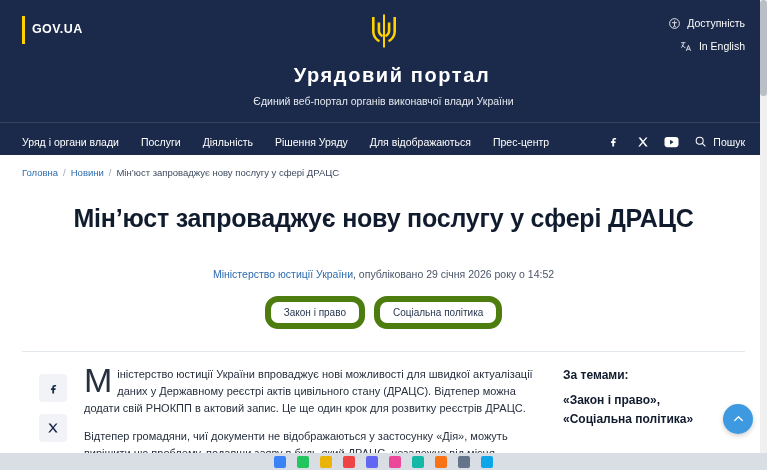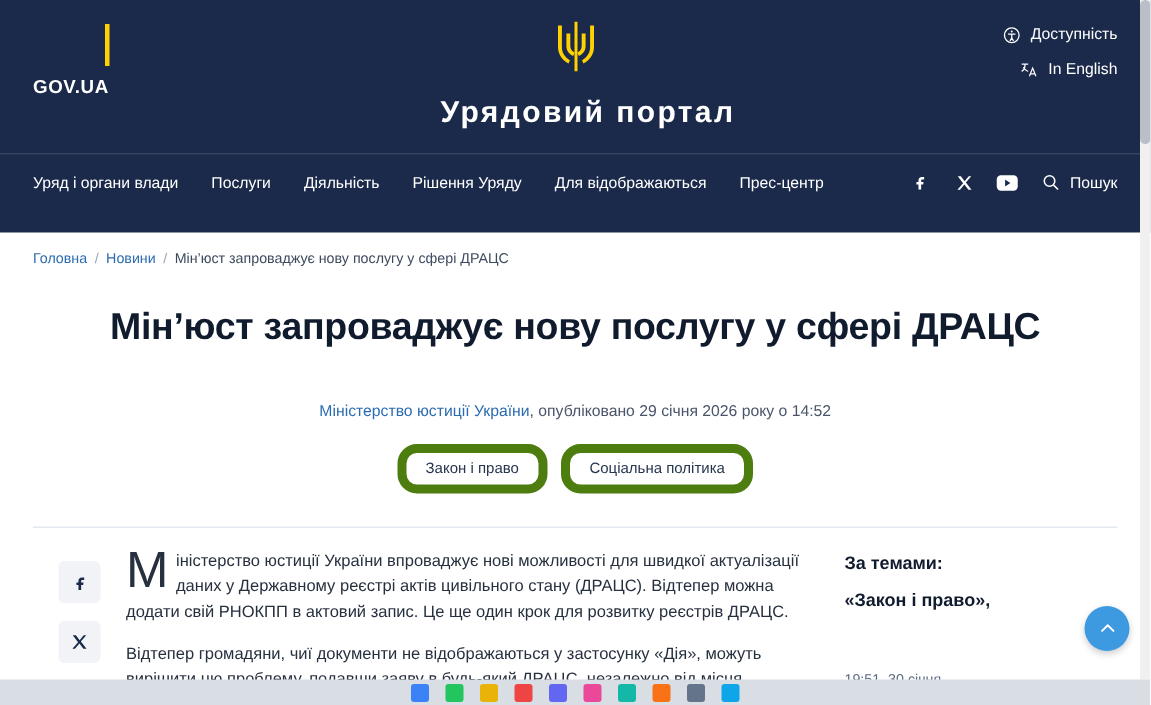--- a/index.html
+++ b/index.html
@@ -27,23 +27,22 @@
   }
   .header-top {
     display: flex;
     align-items: flex-start;
     justify-content: space-between;
     padding: 14px 22px 0 22px;
     height: 60px;
   }
   .gov-block {
     display: flex;
-    align-items: flex-end;
+    align-items: center;
     gap: 7px;
-    flex-direction: column;
   }
   .gov-bar {
     width: 3px;
     height: 28px;
     background: #ffd100;
     margin-top: 2px;
     flex: none;
   }
   .gov-text .gov-title {
     font-size: 12.5px;
@@ -375,20 +374,21 @@
           <path d="M12 0.5h2v33h-2z"></path>
           <path d="M1 3h2.6v14.5c0 4 2.3 7 5.4 8.6l-1 2.2C4.2 26.3 1 22.4 1 17.3z"></path>
           <path d="M22.4 3H25v14.3c0 5.1-3.2 9-7 11l-1-2.2c3.1-1.6 5.4-4.6 5.4-8.6z"></path>
           <path d="M6.6 8.4h2.6v8.2c0 2 1.2 3.6 2.9 4.4l-1 2.3c-2.8-1.2-4.5-3.7-4.5-6.7z"></path>
           <path d="M16.8 8.4h2.6v8.2c0 3-1.7 5.5-4.5 6.7l-1-2.3c1.7-.8 2.9-2.4 2.9-4.4z"></path>
         </g>
       </svg>
     </div>
 
     <div class="portal-title">Урядовий портал</div>
+    <div class="portal-sub">Єдиний веб-портал органів виконавчої влади України</div>
 
     <div class="nav">
       <div class="nav-left">
         <div class="nav-item">Уряд і органи влади</div>
         <div class="nav-item">Послуги</div>
         <div class="nav-item">Діяльність</div>
         <div class="nav-item">Рішення Уряду</div>
         <div class="nav-item">Для відображаються</div>
         <div class="nav-item">Прес-центр</div>
       </div>
@@ -459,20 +459,21 @@
     </div>
 
     <div class="content-col">
       <p class="dropcap">Міністерство юстиції України впроваджує нові можливості для швидкої актуалізації даних у Державному реєстрі актів цивільного стану (ДРАЦС). Відтепер можна додати свій РНОКПП в актовий запис. Це ще один крок для розвитку реєстрів ДРАЦС.</p>
       <p>Відтепер громадяни, чиї документи не відображаються у застосунку «Дія», можуть вирішити цю проблему, подавши заяву в будь-який ДРАЦС, незалежно від місця реєстрації, та додавши</p>
     </div>
 
     <div class="side-col">
       <div class="side-title">За темами:</div>
       <a class="side-link">«Закон і право»,</a>
+      <a class="side-link">«Соціальна політика»</a>
 
       <div class="side-block">
         <div class="side-time">19:51, 30 січня</div>
         <div class="side-news">Юлія Свириденко: Люди мають</div>
       </div>
     </div>
   </div>
 
   <div class="to-top">
     <svg width="13" height="13" viewBox="0 0 24 24" fill="none" stroke="#ffffff" stroke-width="2.4" stroke-linecap="round" stroke-linejoin="round">

